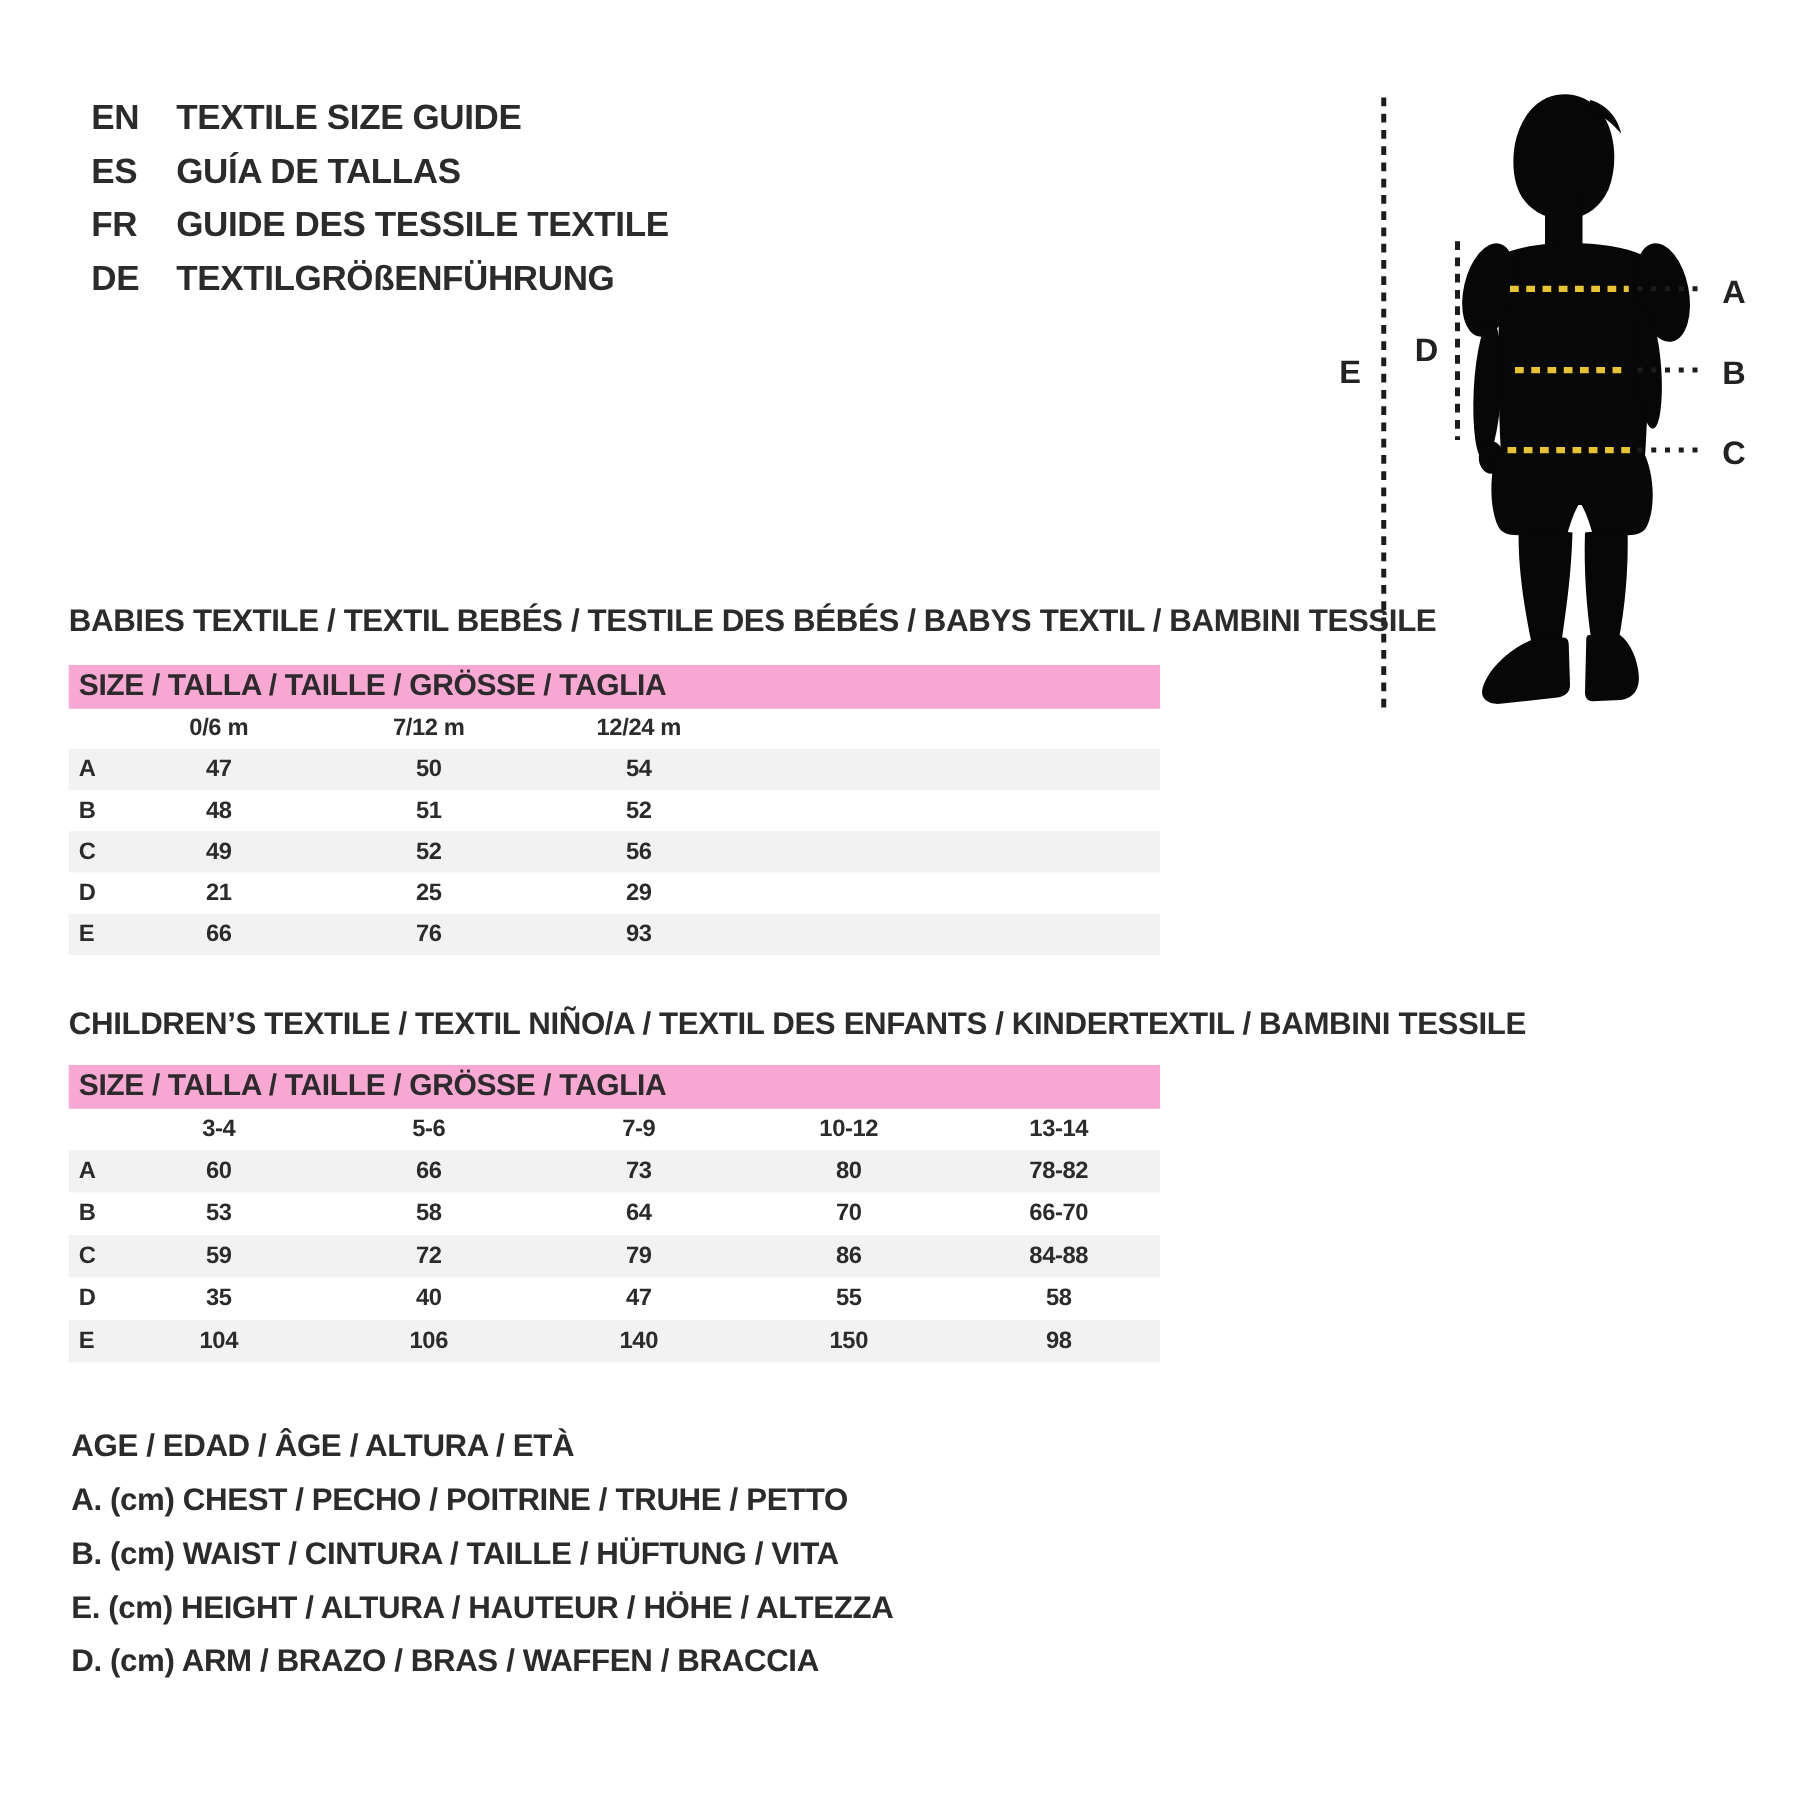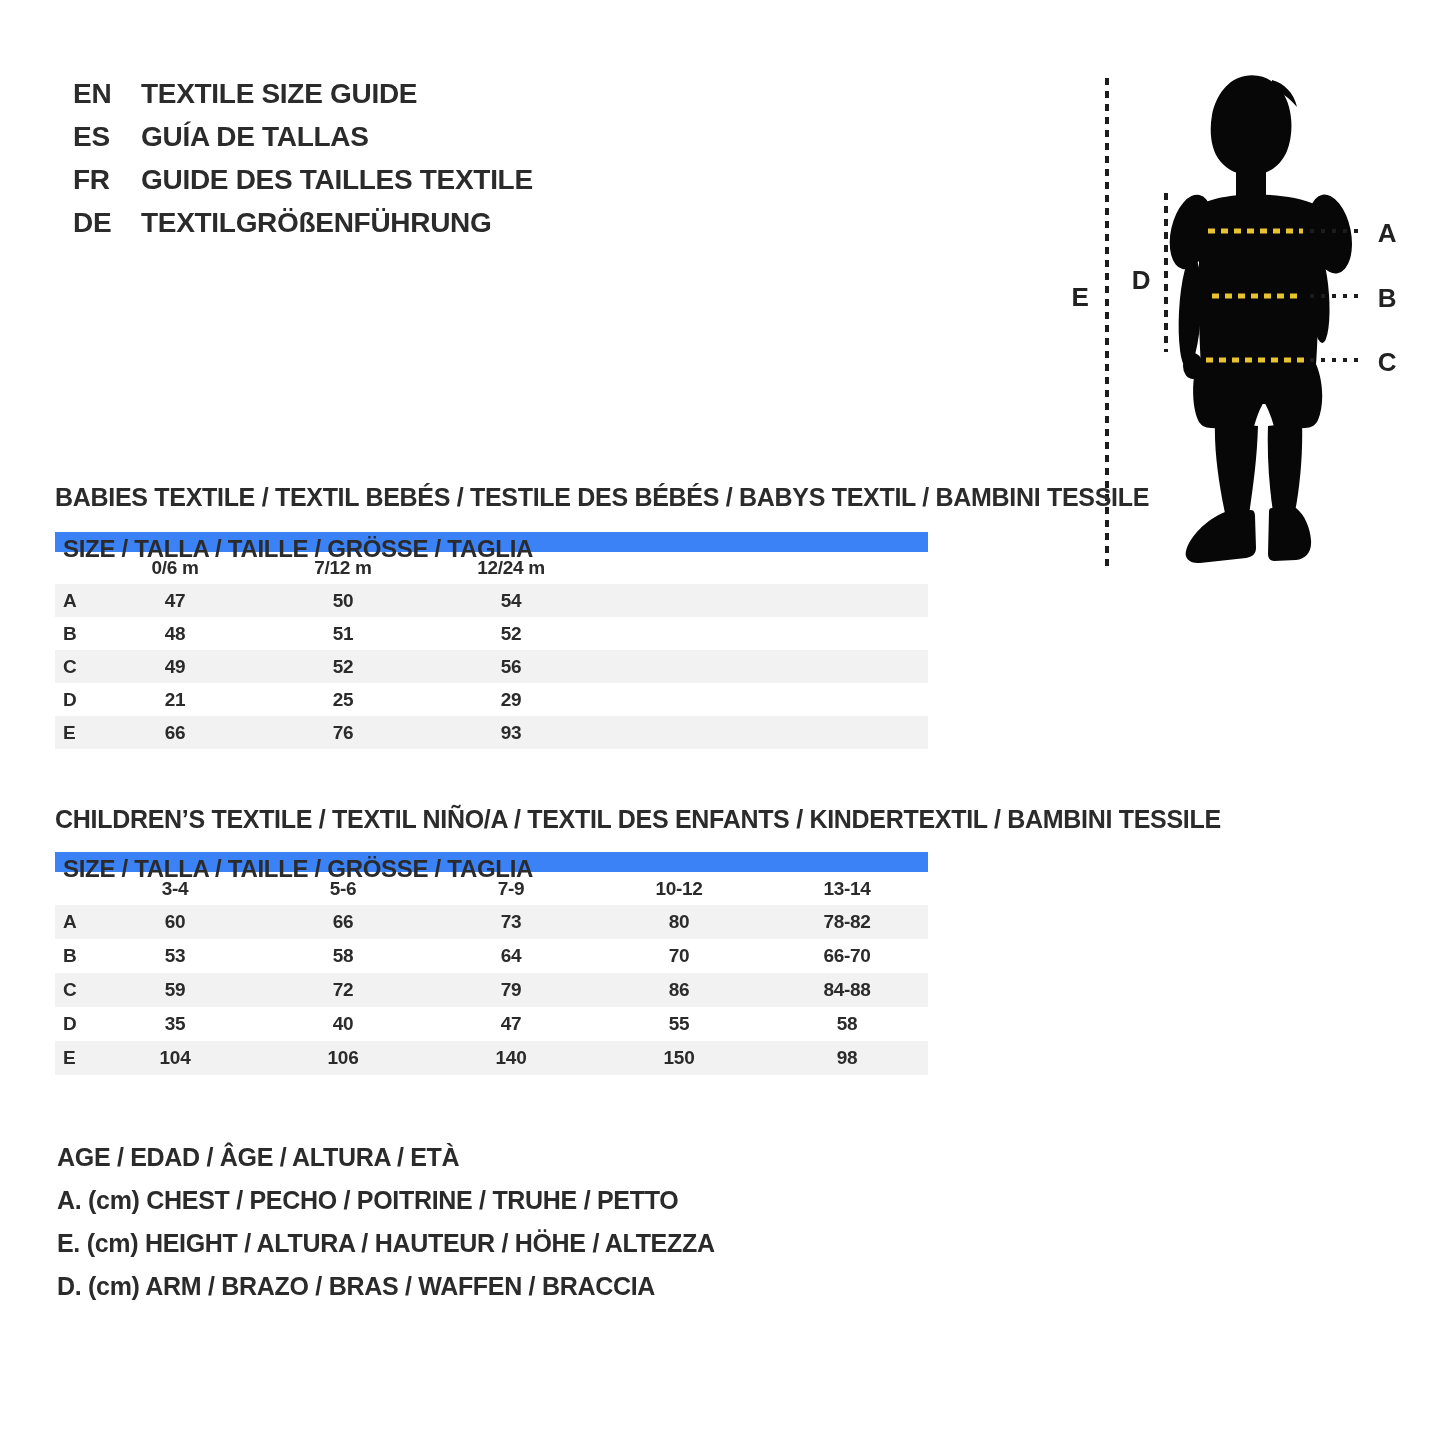--- a/index.html
+++ b/index.html
@@ -34,21 +34,21 @@
     font-size: 25px; white-space: nowrap;
   }
   .babies-title { top: 483px; }
   .children-title { top: 805px; }
 
   
   .size-table { position: absolute; left: 55px; width: 873px; }
   .babies-table { top: 532px; }
   .children-table { top: 852px; }
   .size-bar {
-    height: 20px; background: #3b82f6;
+    height: 35px; background: #f9a8d4;
     font-size: 24px; line-height: 34px; padding-left: 8px;
     color: #2b2b2b; white-space: nowrap;
   }
   .trow { display: grid; align-items: center; font-size: 19px; }
   .cols-3 { grid-template-columns: 36px 168px 168px 168px; }
   .cols-5 { grid-template-columns: 36px 168px 168px 168px 168px 168px; }
   .thead { height: 32px; }
   .children-table .thead { height: 33px; }
   .drow { height: 33px; }
   .children-table .drow { height: 34px; }
@@ -67,21 +67,21 @@
   <div class="lang-row">
     <span class="lang-code">EN</span>
     <span class="lang-title">TEXTILE SIZE GUIDE</span>
   </div>
   <div class="lang-row">
     <span class="lang-code">ES</span>
     <span class="lang-title">GUÍA DE TALLAS</span>
   </div>
   <div class="lang-row">
     <span class="lang-code">FR</span>
-    <span class="lang-title">GUIDE DES TAILLES TEXTILE</span>
+    <span class="lang-title">GUIDE DES TESSILE TEXTILE</span>
   </div>
   <div class="lang-row">
     <span class="lang-code">DE</span>
     <span class="lang-title">TEXTILGRÖßENFÜHRUNG</span>
   </div>
 </header>
 
 <div class="figure">
   <svg width="360" height="520" viewBox="0 0 360 520">
 
@@ -215,15 +215,16 @@
     <span class="cellv">106</span>
     <span class="cellv">140</span>
     <span class="cellv">150</span>
     <span class="cellv">98</span>
   </div>
 </div>
 
 <div class="legend">
   <div class="legend-line">AGE / EDAD / ÂGE / ALTURA / ETÀ</div>
   <div class="legend-line">A. (cm) CHEST / PECHO / POITRINE / TRUHE / PETTO</div>
+  <div class="legend-line">B. (cm) WAIST / CINTURA / TAILLE / HÜFTUNG / VITA</div>
   <div class="legend-line">E. (cm) HEIGHT / ALTURA / HAUTEUR / HÖHE / ALTEZZA</div>
   <div class="legend-line">D. (cm) ARM / BRAZO / BRAS / WAFFEN / BRACCIA</div>
 </div>
 
 </body></html>

